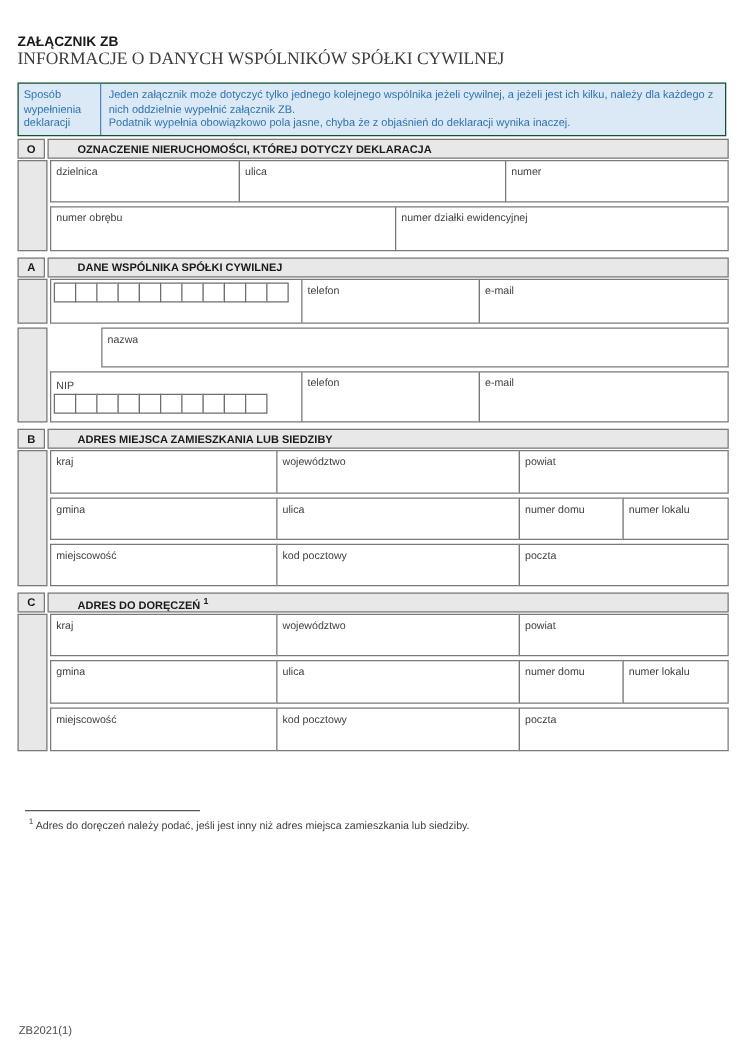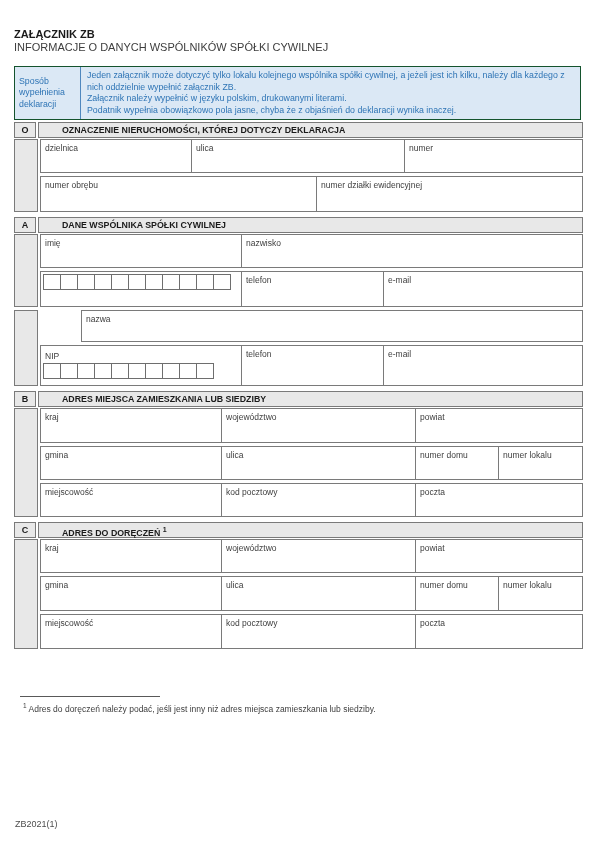--- a/index.html
+++ b/index.html
@@ -1,20 +1,20 @@
 <!DOCTYPE html>
 <html><head>
 <meta charset="utf-8">
 <style>
   html,body{margin:0;padding:0;background:#fff;}
   .page{position:relative;width:600px;height:849px;background:#ffffff;
         font-family:"Liberation Sans",sans-serif;box-sizing:border-box;
         padding:27px 17px 0 14px;overflow:hidden;border-radius:22px;}
   .doc-code{font-size:11px;font-weight:bold;color:#1a1a1a;line-height:14px;}
-  .doc-title{font-size:11px;color:#3d3d3d;line-height:13px;}
+  .doc-title{font-size:14px;color:#3d3d3d;line-height:13px;font-family:Liberation Serif, serif;}
 
   
   .info-box{display:flex;margin-top:12px;border:1px solid #14532d;background:#dbe8f5;
             width:567px;box-sizing:border-box;}
   .info-label{width:66px;border-right:1px solid #4f87be;color:#2e74b5;font-size:8.8px;
               line-height:11.5px;display:flex;align-items:center;padding:3px 4px;box-sizing:border-box;}
   .info-lines{flex:1;color:#2e74b5;font-size:8.8px;line-height:11.5px;padding:3px 5px 3px 6px;}
 
   
   .sec-head{display:flex;height:16px;margin-top:5px;margin-bottom:1px;width:569px;box-sizing:border-box;}
@@ -53,22 +53,21 @@
 <body>
 
 <div class="page">
 
   <div class="doc-code">ZAŁĄCZNIK ZB</div>
   <div class="doc-title">INFORMACJE O DANYCH WSPÓLNIKÓW SPÓŁKI CYWILNEJ</div>
 
   <div class="info-box">
     <div class="info-label">Sposób wypełnienia deklaracji</div>
     <div class="info-lines">
-      <div>Jeden załącznik może dotyczyć tylko lokalu kolejnego wspólnika spółki cywilnej, a jeżeli jest ich kilku, należy dla każdego z nich oddzielnie wypełnić załącznik ZB.</div>
-      <div>Załącznik należy wypełnić w języku polskim, drukowanymi literami.</div>
+      <div>Jeden załącznik może dotyczyć tylko jednego kolejnego wspólnika jeżeli cywilnej, a jeżeli jest ich kilku, należy dla każdego z nich oddzielnie wypełnić załącznik ZB.</div>
       <div>Podatnik wypełnia obowiązkowo pola jasne, chyba że z objaśnień do deklaracji wynika inaczej.</div>
     </div>
   </div>
 
   <div class="sec-head" style="margin-top:2px;">
     <div class="letter">O</div>
     <div class="sec-title">OZNACZENIE NIERUCHOMOŚCI, KTÓREJ DOTYCZY DEKLARACJA</div>
   </div>
   <div class="group">
     <div class="side"></div>
@@ -95,28 +94,20 @@
     </div>
   </div>
 
   <div class="sec-head">
     <div class="letter">A</div>
     <div class="sec-title">DANE WSPÓLNIKA SPÓŁKI CYWILNEJ</div>
   </div>
   <div class="group">
     <div class="side"></div>
     <div class="grows">
-      <div class="row" style="height:34px;">
-        <div class="cell" style="flex:0 0 202px;">
-            <span class="lbl">imię</span>
-          </div>
-        <div class="cell fill">
-            <span class="lbl">nazwisko</span>
-          </div>
-      </div>
       <div class="row" style="height:36px;">
         <div class="cell" style="flex:0 0 202px;">
           <div class="boxes">
             <div class="dbox"></div>
               <div class="dbox"></div>
               <div class="dbox"></div>
               <div class="dbox"></div>
               <div class="dbox"></div>
               <div class="dbox"></div>
               <div class="dbox"></div>

